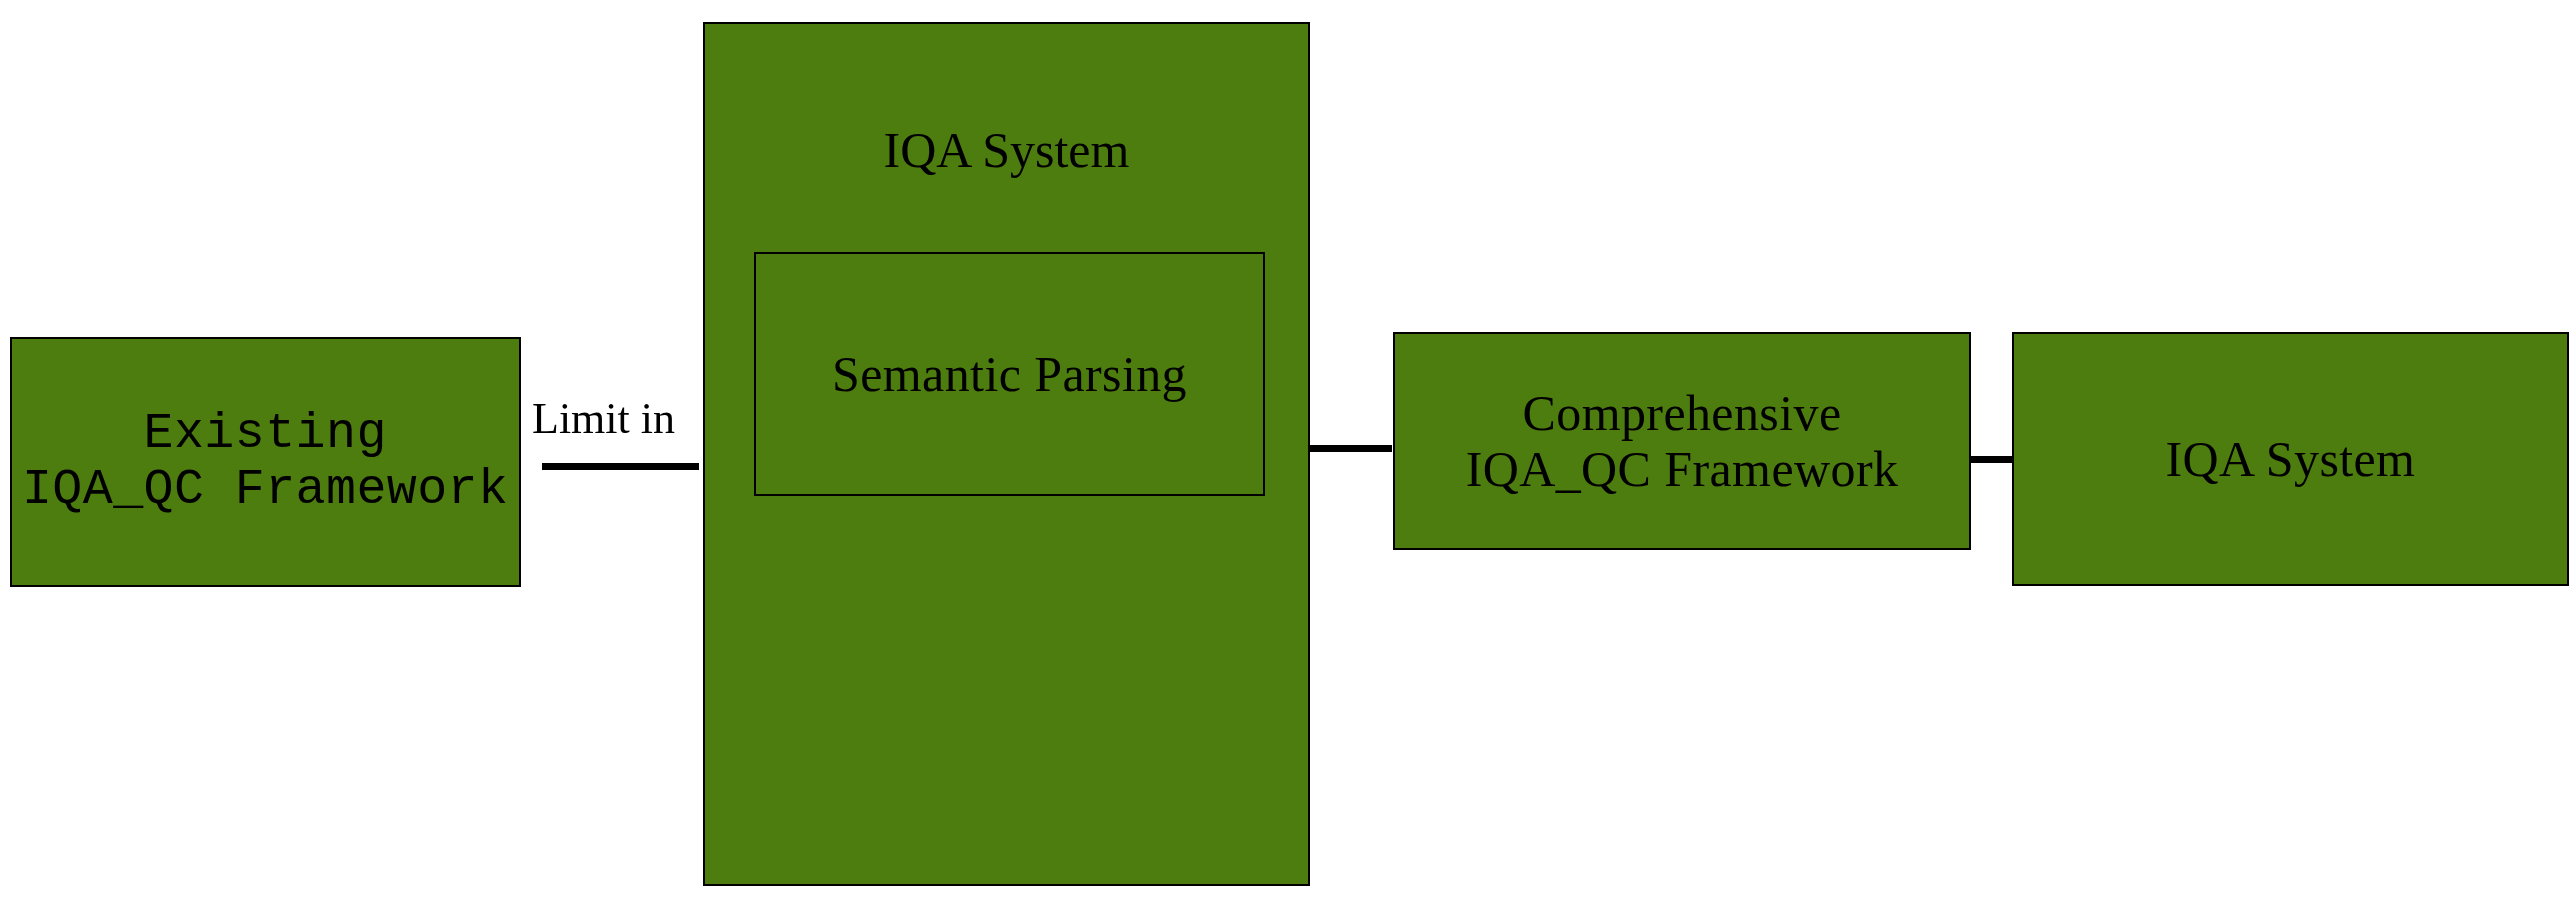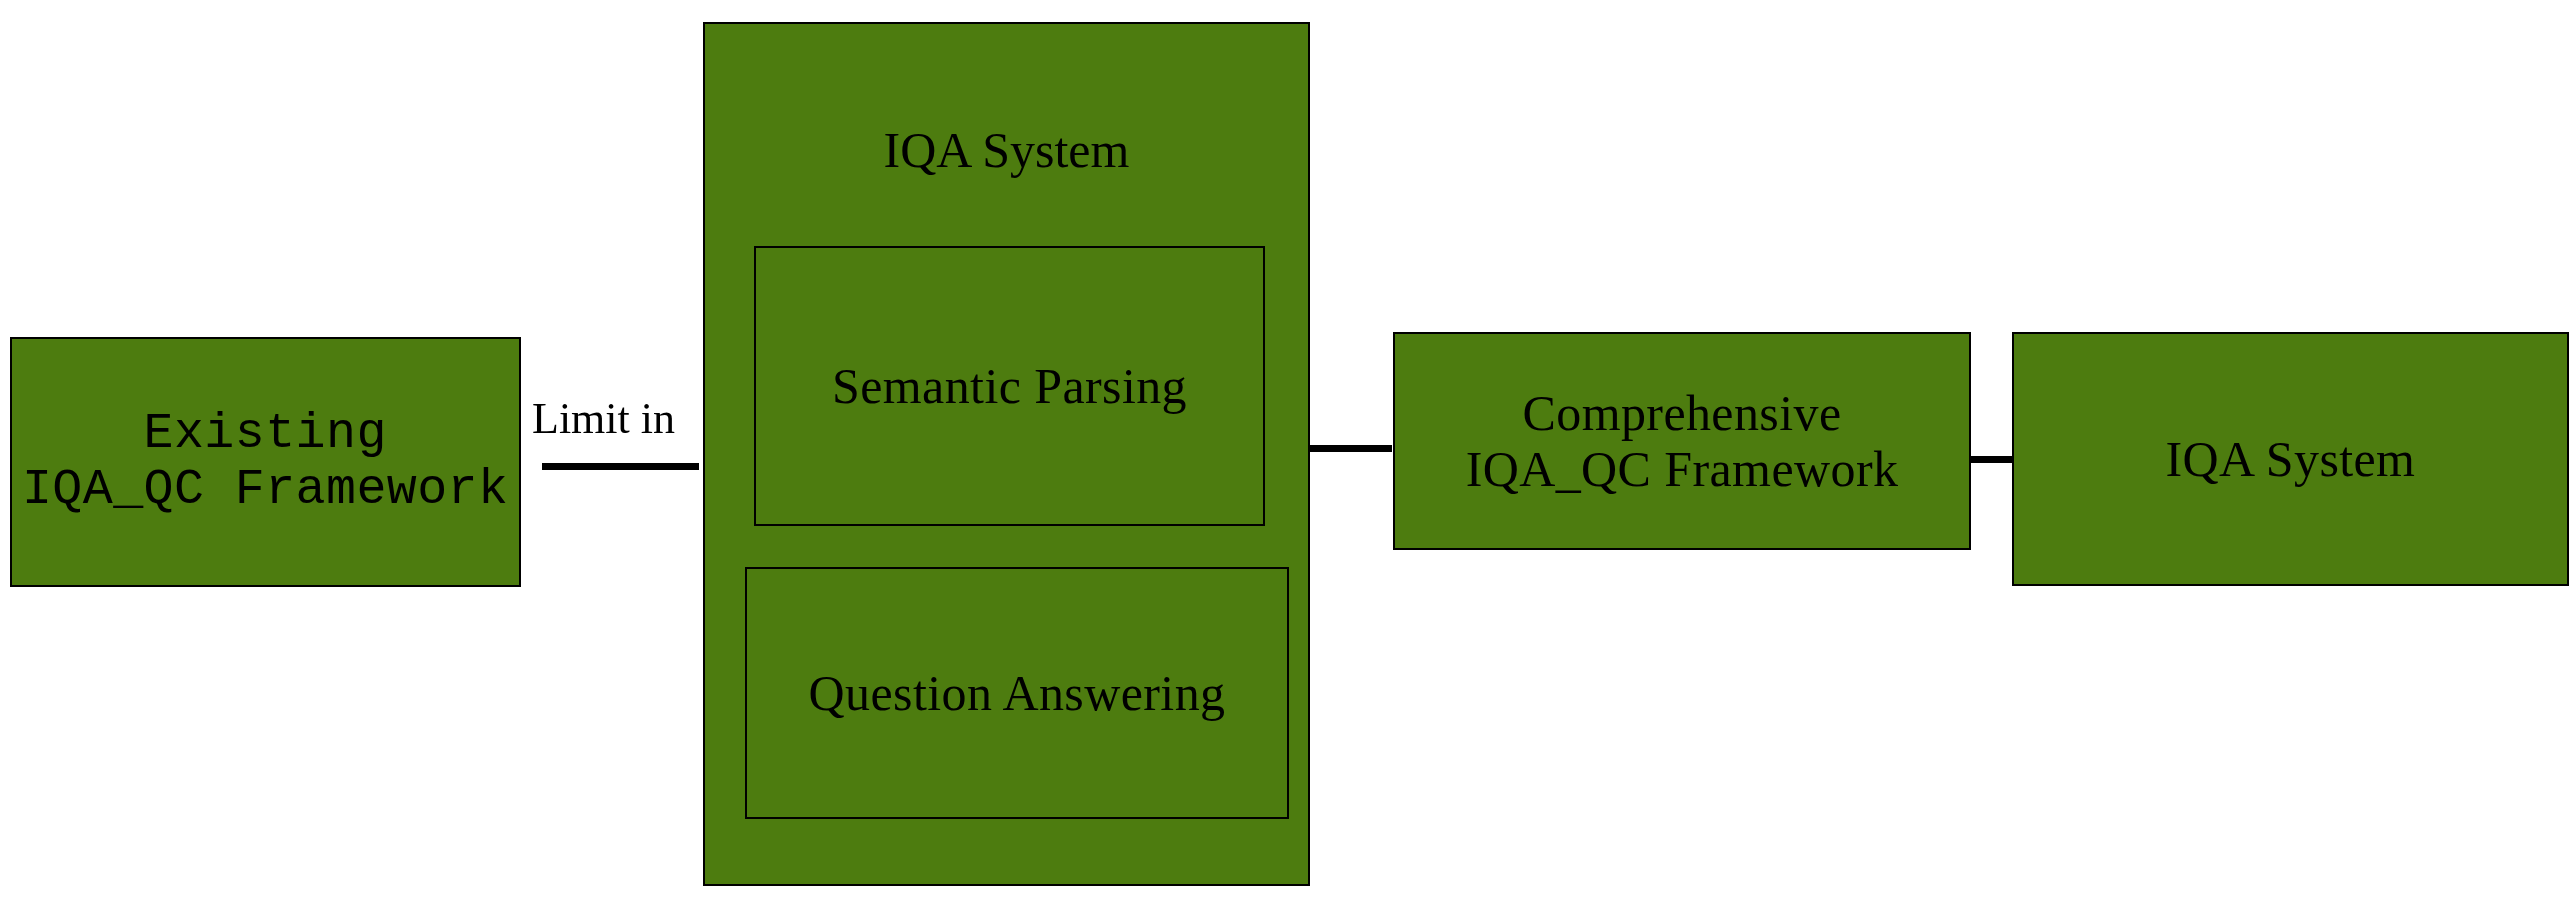--- a/index.html
+++ b/index.html
@@ -41,21 +41,21 @@
     display: block;
   }
   #outer-title {
     position: absolute;
     left: 0; right: 0; top: 98px;
     text-align: center;
     font-size: 50px;
     line-height: 1.12;
   }
   #node-semantic-parsing {
-    left: 49px;  top: 222px;  width: 511px;  height: 280px;
+    left: 49px;  top: 228px;  width: 511px;  height: 244px;
   }
   #node-question-answering {
     left: 40px;  top: 543px;  width: 544px;  height: 252px;
   }
   #node-comprehensive {
     left: 1393px; top: 332px; width: 578px;  height: 218px;
   }
   #node-iqa-system-right {
     left: 2012px; top: 332px; width: 557px;  height: 254px;
   }
@@ -112,23 +112,20 @@
   </div>
 
   <div class="node" id="node-iqa-system-outer">
 
     <div id="outer-title">IQA System</div>
 
     <div class="node" id="node-semantic-parsing">
       <div class="node-label">Semantic Parsing</div>
     </div>
 
-    <div class="node" id="node-question-answering">
-      <div class="node-label">Question Answering</div>
-    </div>
   </div>
 
   <div class="arrow" id="arrow-parse-to-comp">
     <div class="shaft"></div>
     <svg class="head" width="39" height="35" viewBox="0 0 48 44">
       <polygon points="2,4 46,22 2,40" fill="#ffffff" stroke="#000000" stroke-width="7" stroke-linejoin="miter"></polygon>
     </svg>
   </div>
 
   <div class="node" id="node-comprehensive">

